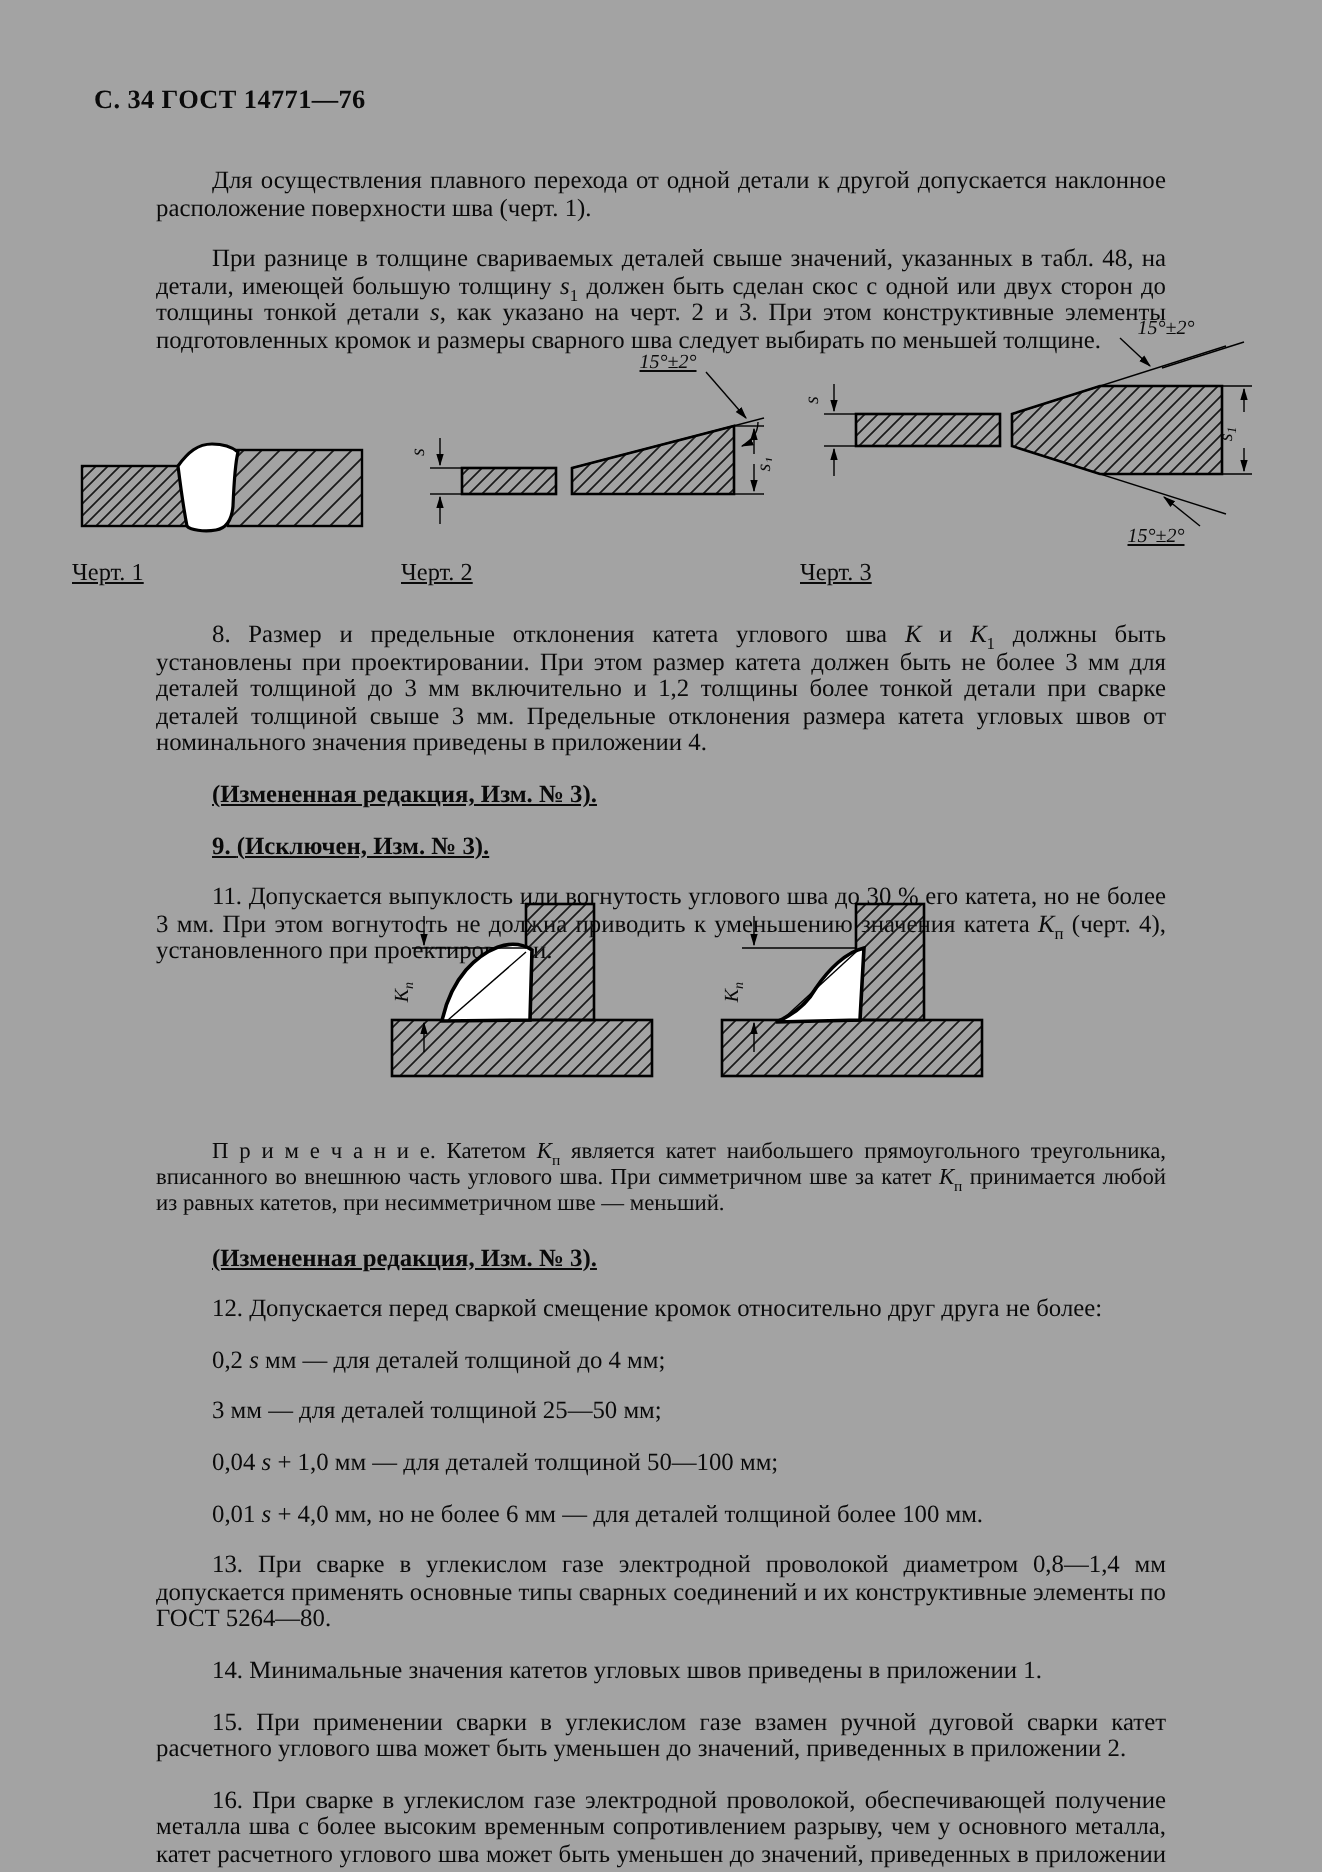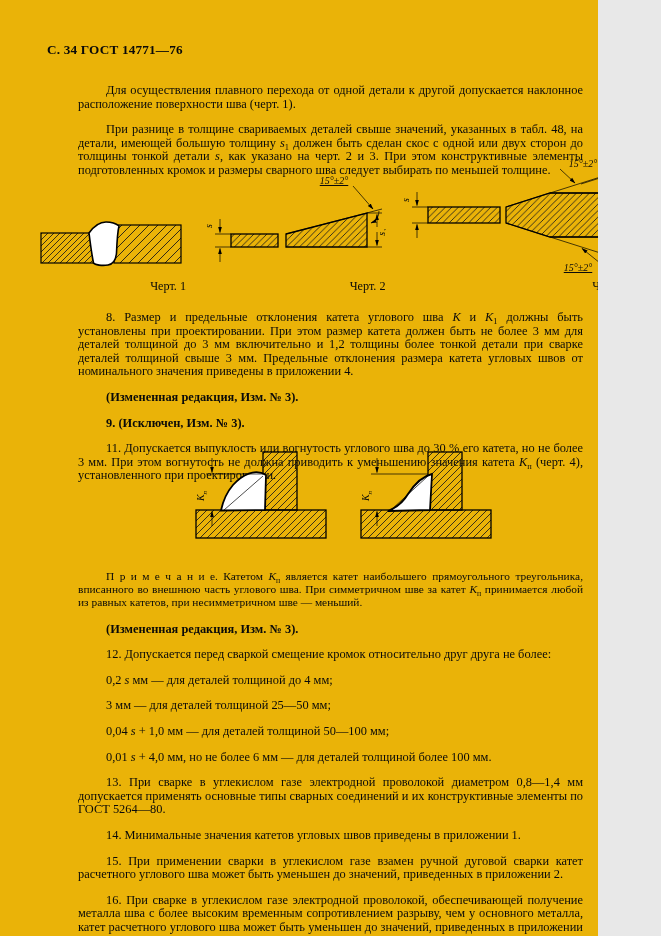--- a/index.html
+++ b/index.html
@@ -1,43 +1,43 @@
 <!DOCTYPE html>
 <html><head>
 <meta charset="utf-8">
 <style>
   html,body { margin:0; padding:0; background:#e8e8e8; }
   .page {
-    position:relative; width:598px; height:936px; background:#eab308;
+    position:relative; width:661px; height:936px; background:#a3a3a3;
     font-family:"Liberation Serif", serif; color:#0a0a0a; overflow:hidden;
   }
   .header {
     position:absolute; left:47px; top:42px;
     font-size:13.2px; font-weight:bold; letter-spacing:0.2px;
   }
   .section { position:absolute; left:66px; width:529px; }
   .s1 { top:72px; }
   .s2 { top:299px; }
   .s3 { top:558px; }
   .para {
     margin:12px; text-align:justify; font-size:12.4px; line-height:13.6px;
   }
   .para.indent { text-indent:28px; }
   .para.note { font-size:11.4px; line-height:13.2px; text-indent:28px; }
   .para.gap-before { margin-top:13px; }
-  .b { font-weight:bold; }
+  .b { font-weight:bold;text-decoration:underline; }
   .i { font-style:italic; }
   sub { font-size:0.68em; line-height:0; }
   .figrow {
     position:absolute; left:36px; top:155px; width:592px;
     display:flex; justify-content:space-between; align-items:flex-end;
   }
   .fig { margin:0; text-align:center; }
   .fig figcaption, .fig4caption {
-    font-size:12.2px; margin-top:4px; text-align:right;
+    font-size:12.2px; margin-top:4px; text-align:left;text-decoration:underline;
   }
   .fig4block { position:absolute; left:66px; top:446px; width:529px; text-align:center; }
   svg { display:block; margin:0 auto; }
   svg text {
     font-family:"Liberation Serif", serif; font-style:italic;
     fill:#0a0a0a; font-size:10px;
   }
   svg text.und { text-decoration:underline; }
 </style>
 </head>

